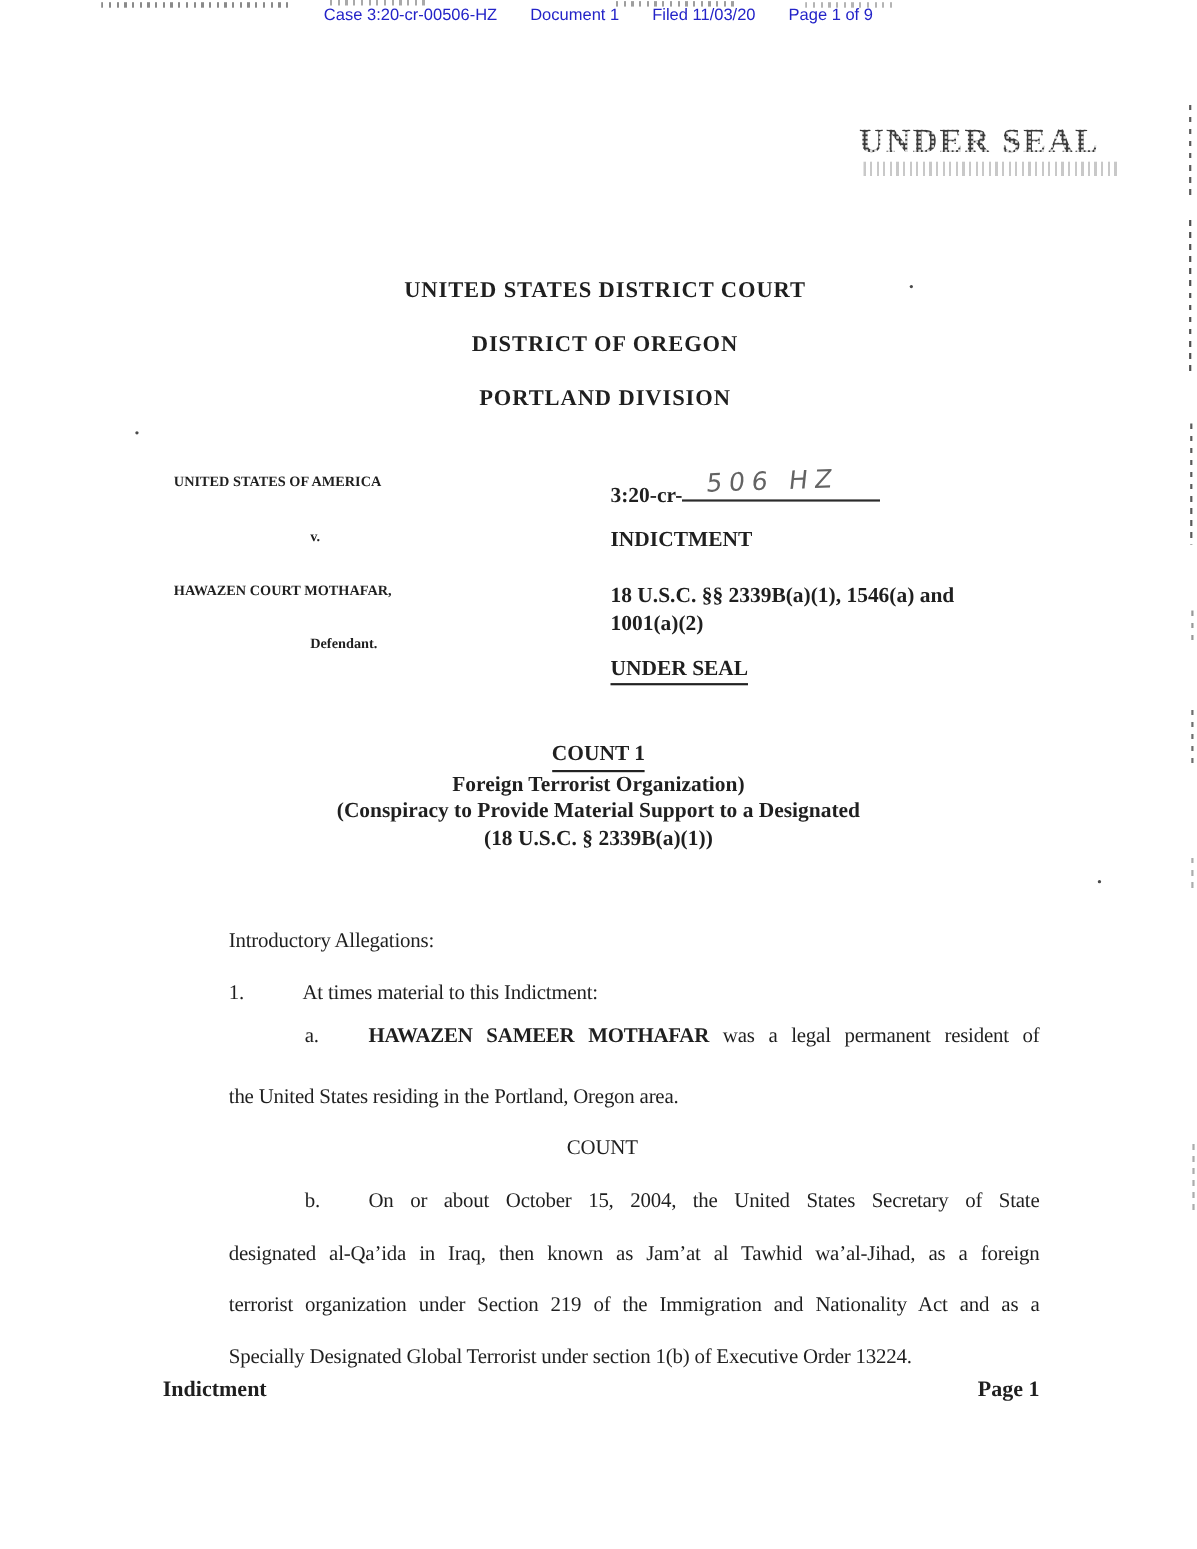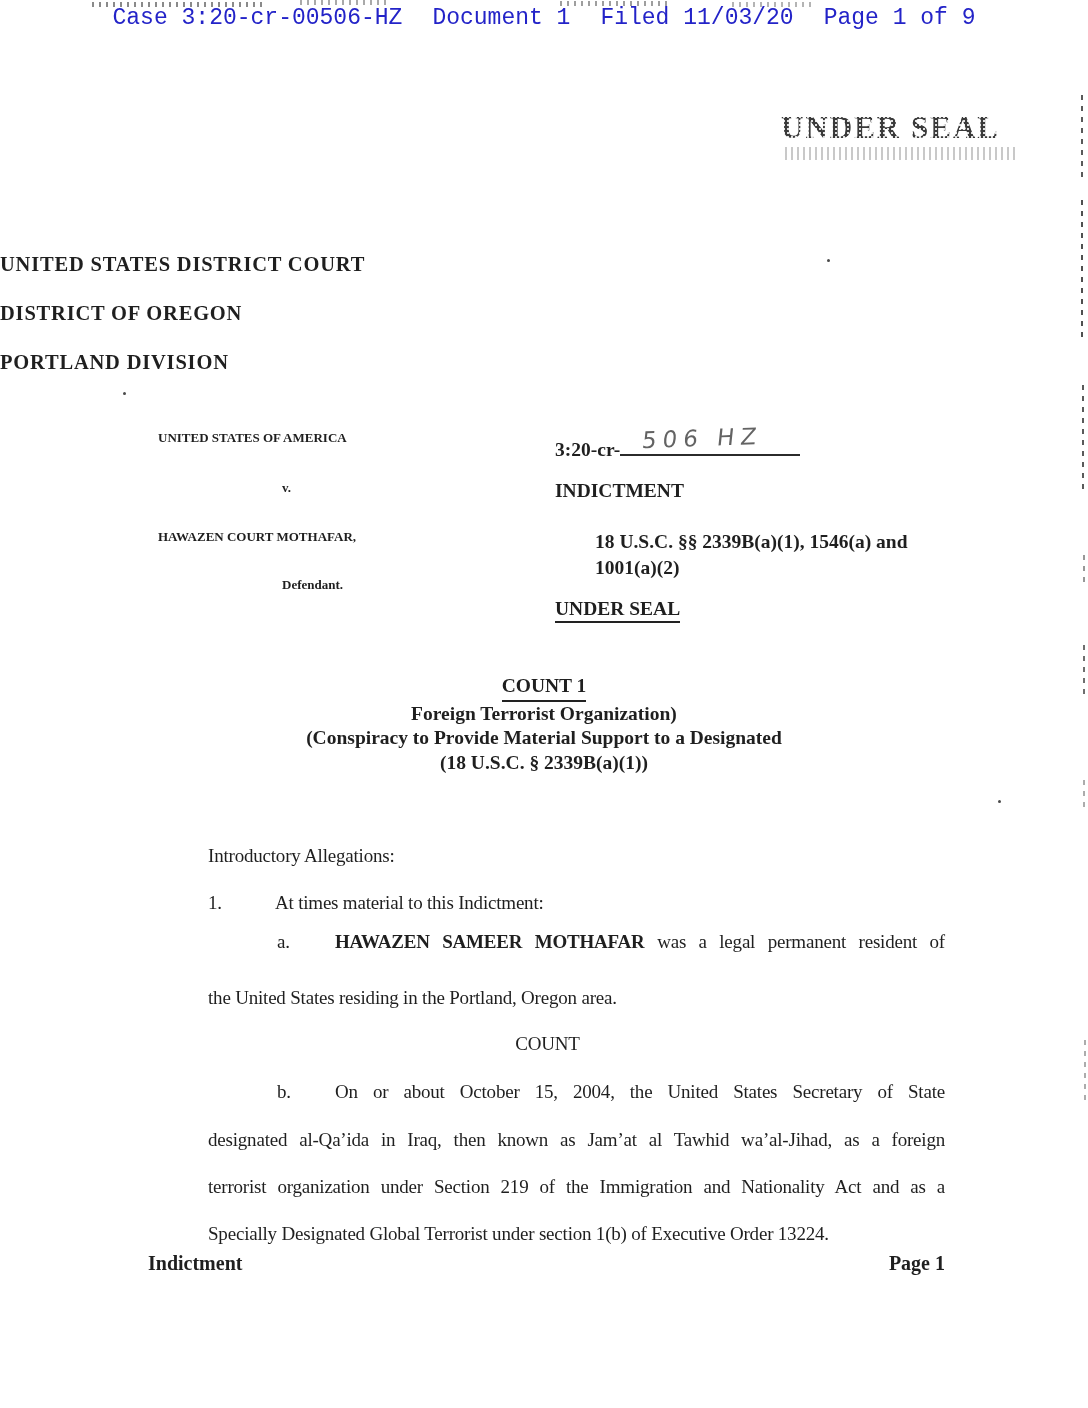--- a/index.html
+++ b/index.html
@@ -6,21 +6,21 @@
   .page {
     position:relative; width:1088px; height:1408px; background:#ffffff;
     font-family:"Liberation Serif", serif; color:#1f1f1f; overflow:hidden;
   }
   .b { font-weight:bold; }
 
   
   .pdf-header {
     position:absolute; top:5px; left:0; right:0;
     display:flex; justify-content:center; gap:30px;
-    font-family:Liberation Mono, monospace; font-size:23px; color:#2323c8;
+    font-family:Liberation Sans, sans-serif; font-size:15px; color:#2323c8;
     white-space:nowrap;
   }
 
   
   .hnoise {
     position:absolute; height:5px;
     background:repeating-linear-gradient(90deg,#2b2b2b 0 2px, transparent 2px 7px);
     filter:blur(.4px);
   }
 
@@ -36,41 +36,41 @@
     background-image:radial-gradient(circle,#ffffff 1.1px, transparent 1.3px);
     background-size:4px 4px; opacity:.85; pointer-events:none;
   }
   .stamp-smudge {
     margin-top:1px; margin-left:4px; width:232px; height:13px;
     background:repeating-linear-gradient(90deg, rgba(70,70,70,.45) 0 2px, transparent 2px 6px);
     filter:blur(.7px); opacity:.65;
   }
 
   
-  .court { position:absolute; top:253px; left:0; right:0; }
+  .court { position:absolute; top:253px; left:12px; right:0; text-align:center; }
   .court div { font-weight:bold; font-size:20.5px; letter-spacing:.8px; height:22px; margin-bottom:27px; }
 
   
   .cap-left  { position:absolute; left:158px; top:430px; width:370px; font-size:13px; }
   .cap-right { position:absolute; left:555px; top:430px; width:400px; font-size:19.5px; }
   .cap-row1 { height:22px; }
   .cap-v { margin-top:28px; margin-left:124px; height:22px; }
   .cap-def { margin-top:27px; height:22px; }
   .cap-deflabel { margin-top:26px; margin-left:124px; height:22px; }
   .case-line {
     position:relative; display:inline-block; width:180px; height:24px;
     border-bottom:2px solid #2b2b2b; vertical-align:baseline;
   }
   .handwritten {
     position:absolute; left:22px; bottom:3px;
     font-family:"DejaVu Sans", sans-serif; font-size:23px; color:#3d3d3d;
     transform:rotate(-2deg) skewX(-8deg); letter-spacing:6px; opacity:.8; white-space:nowrap;
   }
   .cap-indict { margin-top:28px; height:22px; }
-  .cap-statutes { margin-top:27px; line-height:26px;margin-left:40px; }
+  .cap-statutes { margin-top:27px; line-height:26px; }
   .cap-seal { margin-top:17px; }
   .underline { border-bottom:2px solid #222; padding-bottom:1px; display:inline-block; }
 
   
   .charges { position:absolute; top:674px; left:0; right:0; text-align:center; font-size:19.5px; }
   .charges .gj { font-weight:bold; font-size:20px; letter-spacing:.5px; margin-bottom:23px; }
   .charges .cline { font-weight:bold; line-height:24.5px; }
 
   
   .body-block { position:absolute; left:208px; top:845px; width:737px; font-size:19px; letter-spacing:-0.2px; }

